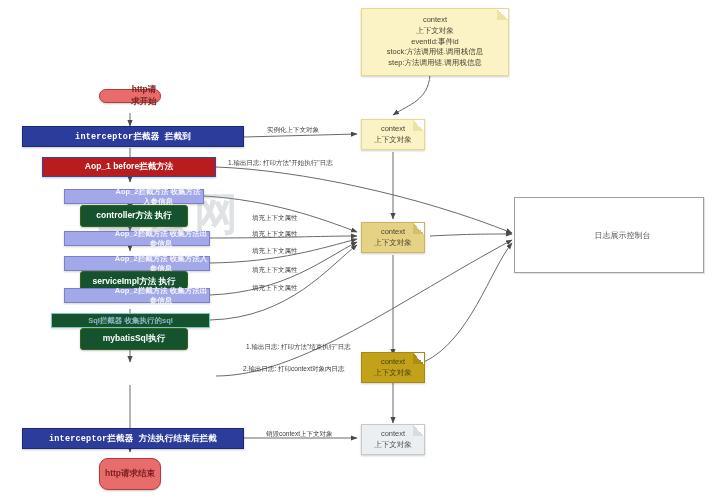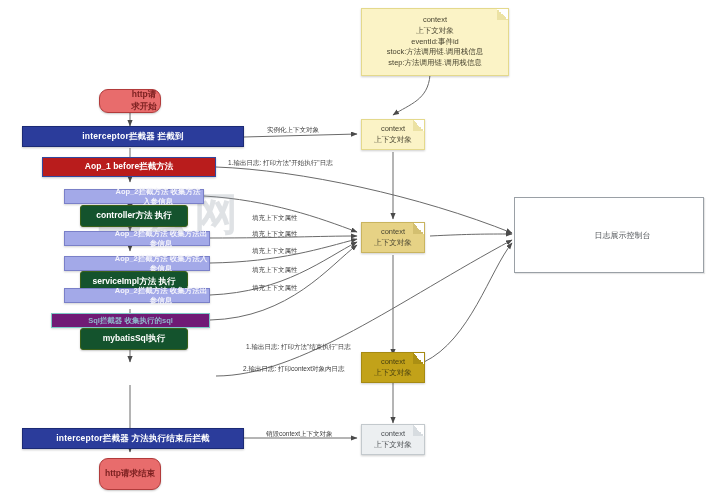--- a/index.html
+++ b/index.html
@@ -26,20 +26,21 @@
     box-shadow:0 1px 2px rgba(0,0,0,.22);
   }
   
   .navy{
     background:#2b3c9b;
     border:1px solid #1b2a75;
     color:#ffffff;
     font-size:8.5px;font-weight:bold;
     letter-spacing:.2px;
     box-shadow:0 1px 2px rgba(0,0,0,.22);
+    font-family:Liberation Mono, monospace;
   }
   
   .blue{
     background:#b91c1c;
     border:1px solid #32489e;
     color:#ffffff;
     font-size:8.5px;font-weight:bold;
     box-shadow:0 1px 2px rgba(0,0,0,.22);
   }
   
@@ -55,21 +56,21 @@
   .green{
     background:#14532d;
     border:1px solid #3a6119;
     color:#ffffff;
     font-size:8.5px;font-weight:bold;
     border-radius:3px;
     box-shadow:0 1px 2px rgba(0,0,0,.22);
   }
   
   .cyan{
-    background:#701a75;
+    background:#14532d;
     border:1px solid #7ec9c5;
     color:#8fb6c9;
     font-size:7.5px;font-weight:bold;
     box-shadow:0 1px 2px rgba(0,0,0,.15);
   }
   
   .note{
     position:absolute;box-sizing:border-box;
     display:flex;flex-direction:column;align-items:center;justify-content:center;
     text-align:center;font-size:7.5px;line-height:1.45;
@@ -162,21 +163,21 @@
 
     <path d="M216,376 C300,376 400,300 512,240" stroke="#6a6a6a" stroke-width="1" fill="none" marker-end="url(#ah)"></path>
 
     <path d="M424,362 C470,340 490,270 512,243" stroke="#6a6a6a" stroke-width="1" fill="none" marker-end="url(#ah)"></path>
 
     <path d="M244,438 L357,438" stroke="#6a6a6a" stroke-width="1" fill="none" marker-end="url(#ah)"></path>
   </svg>
 
   <div class="watermark">三云网</div>
 
-  <div class="node term" style="left:99px;top:89px;width:62px;height:24px;padding-left:28px;">http请求开始</div>
+  <div class="node term" style="left:99px;top:89px;width:62px;height:14px;padding-left:28px;">http请求开始</div>
 
   <div class="node navy" style="left:22px;top:126px;width:222px;height:21px;">interceptor拦截器  拦截到</div>
 
   <div class="node blue" style="left:42px;top:157px;width:174px;height:20px;">Aop_1 before拦截方法</div>
 
   <div class="node lilac" style="left:64px;top:189px;width:140px;height:15px;">Aop_2拦截方法 收集方法入参信息</div>
 
   <div class="node green" style="left:80px;top:205px;width:108px;height:22px;">controller方法 执行</div>
 
   <div class="node lilac" style="left:64px;top:231px;width:146px;height:15px;">Aop_2拦截方法 收集方法出参信息</div>

